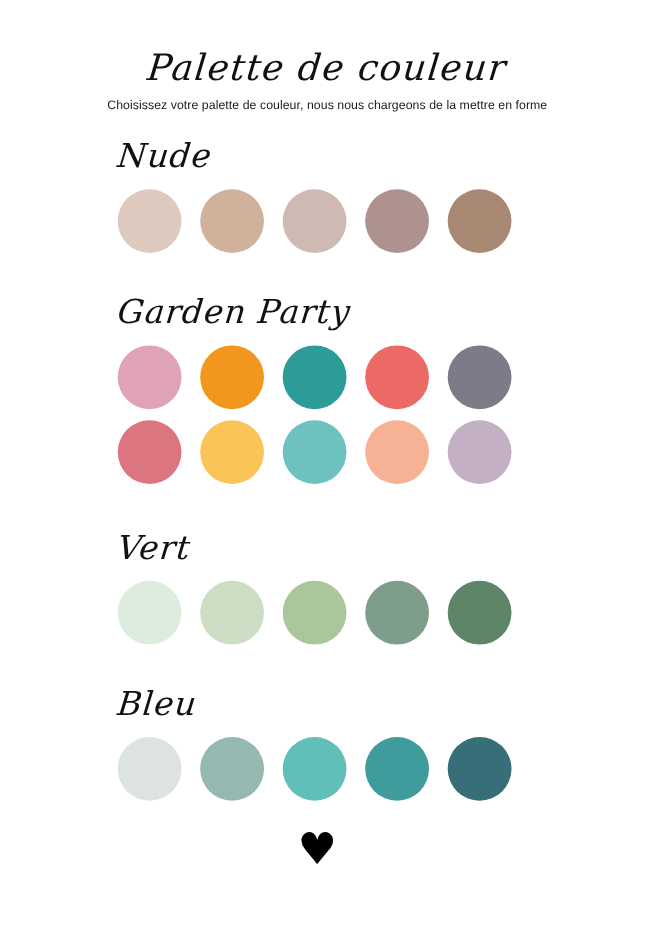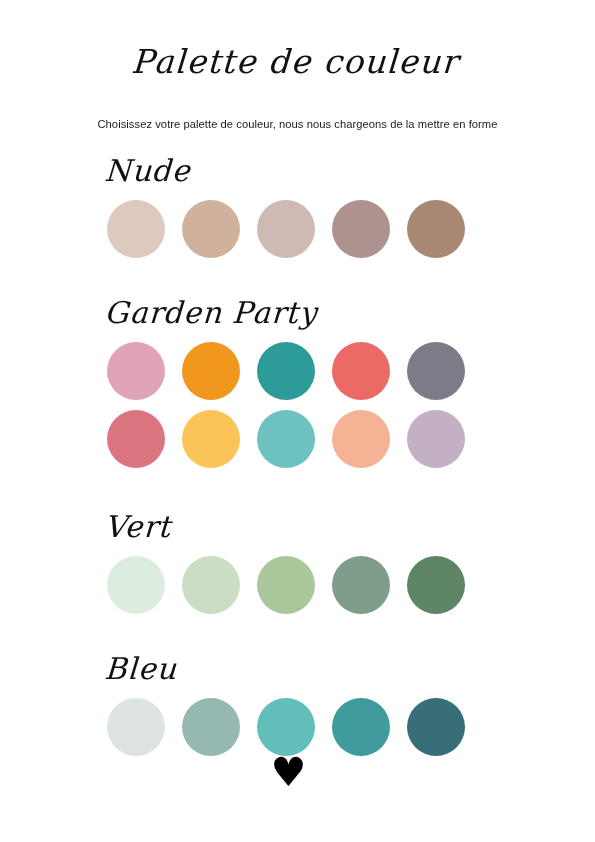--- a/index.html
+++ b/index.html
@@ -35,21 +35,21 @@
     color: #111111;
     margin: 0;
     line-height: 1.1;
     transform: skewX(-6deg);
   }
   .doc-subtitle {
     font-family: "Liberation Sans", sans-serif;
     font-size: 11.2px;
     font-weight: 400;
     color: #1b1b1b;
-    margin: 38px 0 0 0;
+    margin: 10px 0 0 0;
     letter-spacing: 0.05px;
   }
 
   
   .sections {
     position: relative;
     margin-top: 26px;
   }
   .section {
     position: relative;

